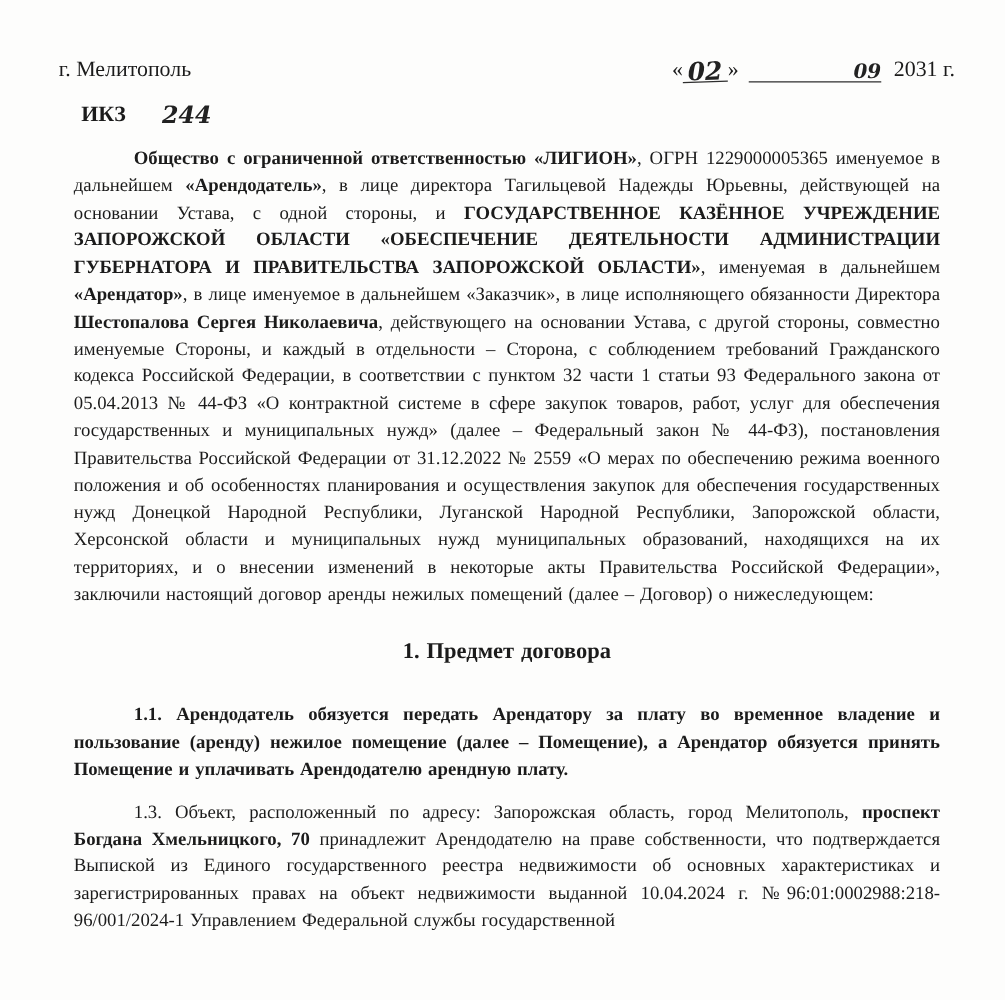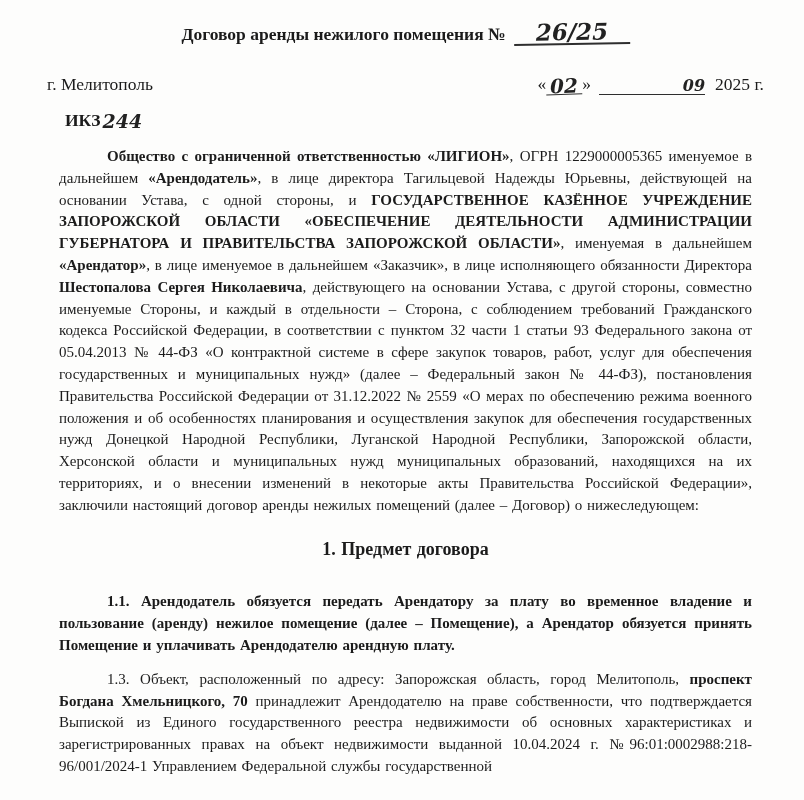--- a/index.html
+++ b/index.html
@@ -41,21 +41,21 @@
   }
   .date-month {
     display: inline-block; width: 106px;
     border-bottom: 1.5px solid #2e2e2e; text-align: right;
     font-size: 16px; line-height: 17px; margin: 0 10px 0 8px;
   }
 
   
   .ikz-line {
     display: flex; align-items: flex-end;
-    margin: 15px 0 0 18px; font-size: 17.5px;
+    margin: 15px 0 0 18px; font-size: 17.5px; gap: 27px;
   }
   .ikz-label { font-weight: bold; }
   .ikz-rule {
     width: 572px; border-bottom: 1.5px solid #2e2e2e;
     margin-left: 2px; white-space: nowrap; overflow: visible;
   }
   .ikz-value {
     font-size: 19px; letter-spacing: 1.5px; line-height: 19px;
     display: inline-block; padding-left: 20px; transform: rotate(-0.4deg);
     white-space: nowrap;
@@ -73,30 +73,29 @@
     margin: 22px 0 0; text-align: center; text-indent: 0;
     font-size: 18px; font-weight: bold;
   }
   .clause-first { margin-top: 31px; font-weight: bold; }
 </style>
 </head>
 <body>
 
 <div class="page">
 
-  <div class="title-line"><span>Договор аренды нежилого помещения №</span><span class="hw title-num">26/25</span></div>
 
   <div class="dateline">
     <span>г. Мелитополь</span>
     <span class="date-group">
         <span>«</span>
         <span class="hw date-day">02</span>
         <span>»</span>
         <span class="hw date-month">09</span>
-        <span>2025 г.</span>
+        <span>2031 г.</span>
       </span>
   </div>
 
   <div class="ikz-line">
       <span class="ikz-label">ИКЗ</span>
       <span class="hw ikz-tail">244</span>
     </div>
 
   <p class="para preamble"><span class="b">Общество с ограниченной ответственностью «ЛИГИОН»</span><span>, ОГРН 1229000005365 именуемое в дальнейшем </span><span class="b">«Арендодатель»</span><span>, в лице директора Тагильцевой Надежды Юрьевны, действующей на основании Устава, с одной стороны, и </span><span class="b">ГОСУДАРСТВЕННОЕ КАЗЁННОЕ УЧРЕЖДЕНИЕ ЗАПОРОЖСКОЙ ОБЛАСТИ «ОБЕСПЕЧЕНИЕ ДЕЯТЕЛЬНОСТИ АДМИНИСТРАЦИИ ГУБЕРНАТОРА И ПРАВИТЕЛЬСТВА ЗАПОРОЖСКОЙ ОБЛАСТИ»</span><span>, именуемая в дальнейшем </span><span class="b">«Арендатор»</span><span>, в лице именуемое в дальнейшем «Заказчик», в лице исполняющего обязанности Директора </span><span class="b">Шестопалова Сергея Николаевича</span><span>, действующего на основании Устава, с другой стороны, совместно именуемые Стороны, и каждый в отдельности – Сторона, с соблюдением требований Гражданского кодекса Российской Федерации, в соответствии с пунктом 32 части 1 статьи 93 Федерального закона от 05.04.2013 № 44-ФЗ «О контрактной системе в сфере закупок товаров, работ, услуг для обеспечения государственных и муниципальных нужд» (далее – Федеральный закон № 44-ФЗ), постановления Правительства Российской Федерации от 31.12.2022 № 2559 «О мерах по обеспечению режима военного положения и об особенностях планирования и осуществления закупок для обеспечения государственных нужд Донецкой Народной Республики, Луганской Народной Республики, Запорожской области, Херсонской области и муниципальных нужд муниципальных образований, находящихся на их территориях, и о внесении изменений в некоторые акты Правительства Российской Федерации», заключили настоящий договор аренды нежилых помещений (далее – Договор) о нижеследующем:</span></p>
 

